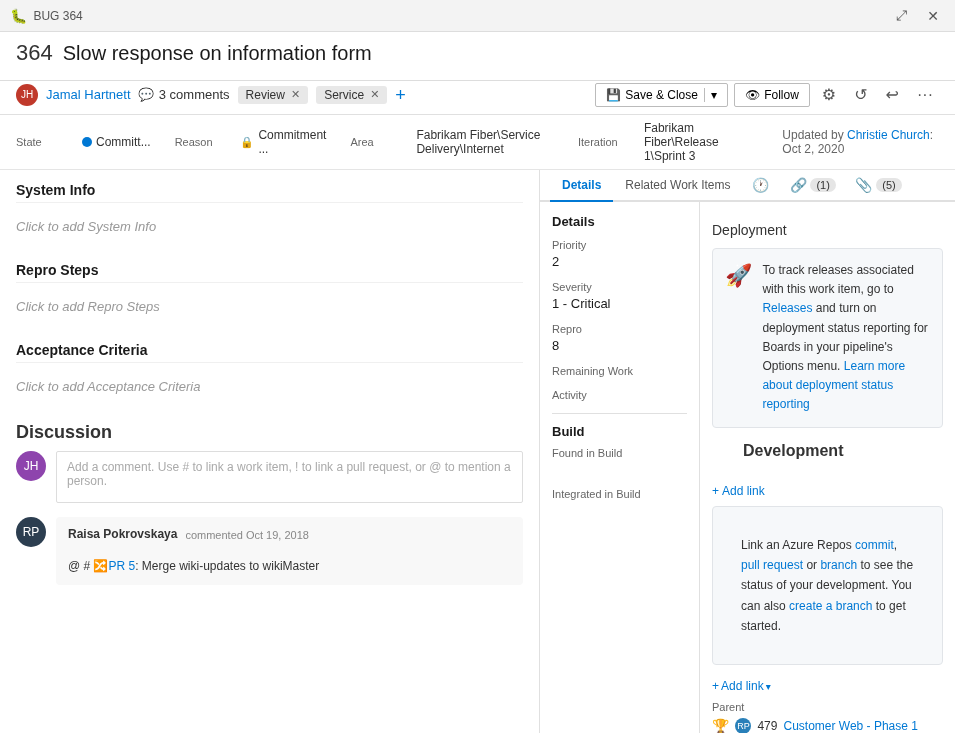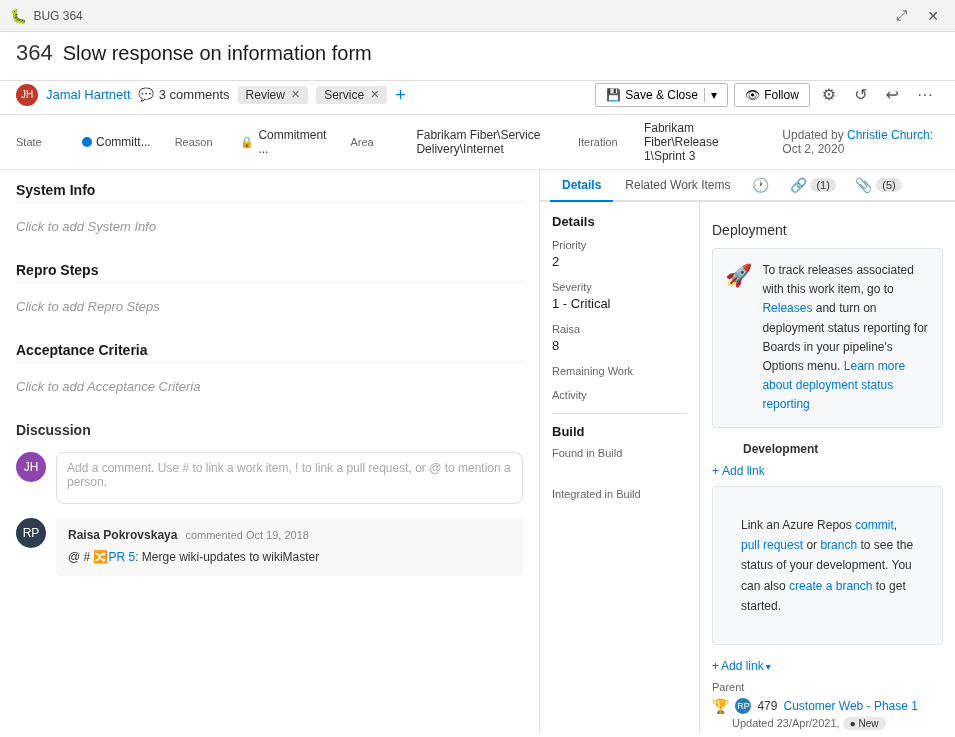--- a/index.html
+++ b/index.html
@@ -64,26 +64,26 @@
     .left-panel { flex: 0 0 540px; overflow-y: auto; padding: 12px 16px; border-right: 1px solid #e0e0e0; }
     .tab-icon-btn { background: none; border: none; cursor: pointer; padding: 6px 10px; color: #555; font-size: 14px; display: flex; align-items: center; gap: 3px; }
     .tab-badge { background: #e5e5e5; border-radius: 10px; padding: 1px 6px; font-size: 11px; color: #333; }
 
     .section { margin-bottom: 20px; }
     .section-title { font-size: 14px; font-weight: 600; color: #1a1a1a; margin-bottom: 8px; padding-bottom: 4px; border-bottom: 1px solid #f0f0f0; }
     .placeholder-text { font-size: 13px; color: #999; font-style: italic; padding: 8px 0; cursor: pointer; }
 
     
     .discussion-section { margin-bottom: 16px; }
-    .discussion-title { font-size: 14px; font-weight: 600; margin-bottom: 14px; }
+    .discussion-title { font-size: 18px; font-weight: 600; margin-bottom: 8px; }
     .comment-input-row { display: flex; gap: 10px; align-items: flex-start; margin-bottom: 14px; }
-    .comment-box { flex: 1; border: 1px solid #ddd; border-radius: 8px; padding: 8px 10px; min-height: 52px; font-size: 12px; color: #aaa; cursor: text; }
+    .comment-box { flex: 1; border: 1px solid #ddd; border-radius: 2px; padding: 8px 10px; min-height: 52px; font-size: 12px; color: #aaa; cursor: text; }
     .comment-item { display: flex; gap: 10px; margin-bottom: 12px; }
     .comment-body { flex: 1; background: #f8f8f8; border-radius: 4px; padding: 10px 12px; font-size: 12px; }
-    .comment-header { display: flex; gap: 8px; align-items: center; margin-bottom: 6px; }
+    .comment-header { display: flex; gap: 8px; align-items: flex-end; margin-bottom: 16px; }
     .commenter-name { font-weight: 600; color: #333; }
     .comment-date { color: #888; font-size: 11px; }
     .comment-text { color: #333; font-size: 12px; line-height: 1.5; }
     .pr-link { color: #0078d4; cursor: pointer; text-decoration: none; }
     .avatar-md { width: 30px; height: 30px; border-radius: 50%; background: #8e44ad; display:inline-flex; align-items:center; justify-content:center; color:#fff; font-size:12px; flex-shrink:0; }
     .avatar-rp { background: #2c3e50; }
 
     
     .right-panel { flex: 1; display: flex; flex-direction: column; overflow: hidden; justify-content: space-between; }
     .right-tabs { display: flex; border-bottom: 2px solid #e0e0e0; padding: 0 10px; background: #fff; }
@@ -104,21 +104,21 @@
     .build-field { margin-bottom: 10px; }
     .build-field-label { font-size: 11px; color: #666; margin-bottom: 3px; }
 
     
     .dep-title { font-size: 14px; font-weight: 400; margin-bottom: 10px; margin-top: 8px; }
     .dep-info-box { background: #f6f8fa; border: 1px solid #e1e4e8; border-radius: 4px; padding: 12px; margin-bottom: 14px; display: flex; gap: 10px; align-items: flex-start; }
     .dep-icon { font-size: 22px; flex-shrink: 0; margin-top: 2px; }
     .dep-text { font-size: 12px; color: #333; line-height: 1.6; }
     .dep-link { color: #0078d4; cursor: pointer; }
 
-    .dev-title { font-size: 12px; font-weight: 600; margin-bottom: 8px; padding-left: 31px; }
+    .dev-title { font-size: 16px; font-weight: 600; margin-bottom: 24px; padding-left: 31px; }
     .add-link-btn { background: none; border: none; cursor: pointer; color: #0078d4; font-size: 12px; display: flex; align-items: center; gap: 3px; padding: 0; margin-bottom: 8px; }
     .dev-info-box { background: #f6f8fa; border: 1px solid #e1e4e8; border-radius: 4px; padding: 28px; font-size: 12px; color: #333; line-height: 1.7; margin-bottom: 14px; }
 
     .related-title { font-size: 14px; font-weight: 600; margin-bottom: 8px; }
     .add-link-row { display: flex; align-items: center; gap: 4px; margin-bottom: 8px; }
     .add-link-row-btn { background: none; border: none; cursor: pointer; color: #0078d4; font-size: 12px; display: flex; align-items: center; gap: 2px; }
     .chevron-down { font-size: 10px; }
     .parent-label { font-size: 11px; color: #666; margin-bottom: 5px; }
     .parent-item { display: flex; align-items: center; gap: 6px; font-size: 12px; }
     .parent-icon { color: #c0392b; font-size: 14px; }
@@ -274,21 +274,21 @@
 
         <div class="det-field">
           <div class="det-field-label">Priority</div>
           <div class="det-field-value">2</div>
         </div>
         <div class="det-field">
           <div class="det-field-label">Severity</div>
           <div class="det-field-value">1 - Critical</div>
         </div>
         <div class="det-field">
-          <div class="det-field-label">Raisa</div>
+          <div class="det-field-label">Repro</div>
           <div class="det-field-value">8</div>
         </div>
         <div class="det-field">
           <div class="det-field-label">Remaining Work</div>
           <div class="det-field-value"></div>
         </div>
         <div class="det-field">
           <div class="det-field-label">Activity</div>
           <div class="det-field-value"></div>
         </div>

